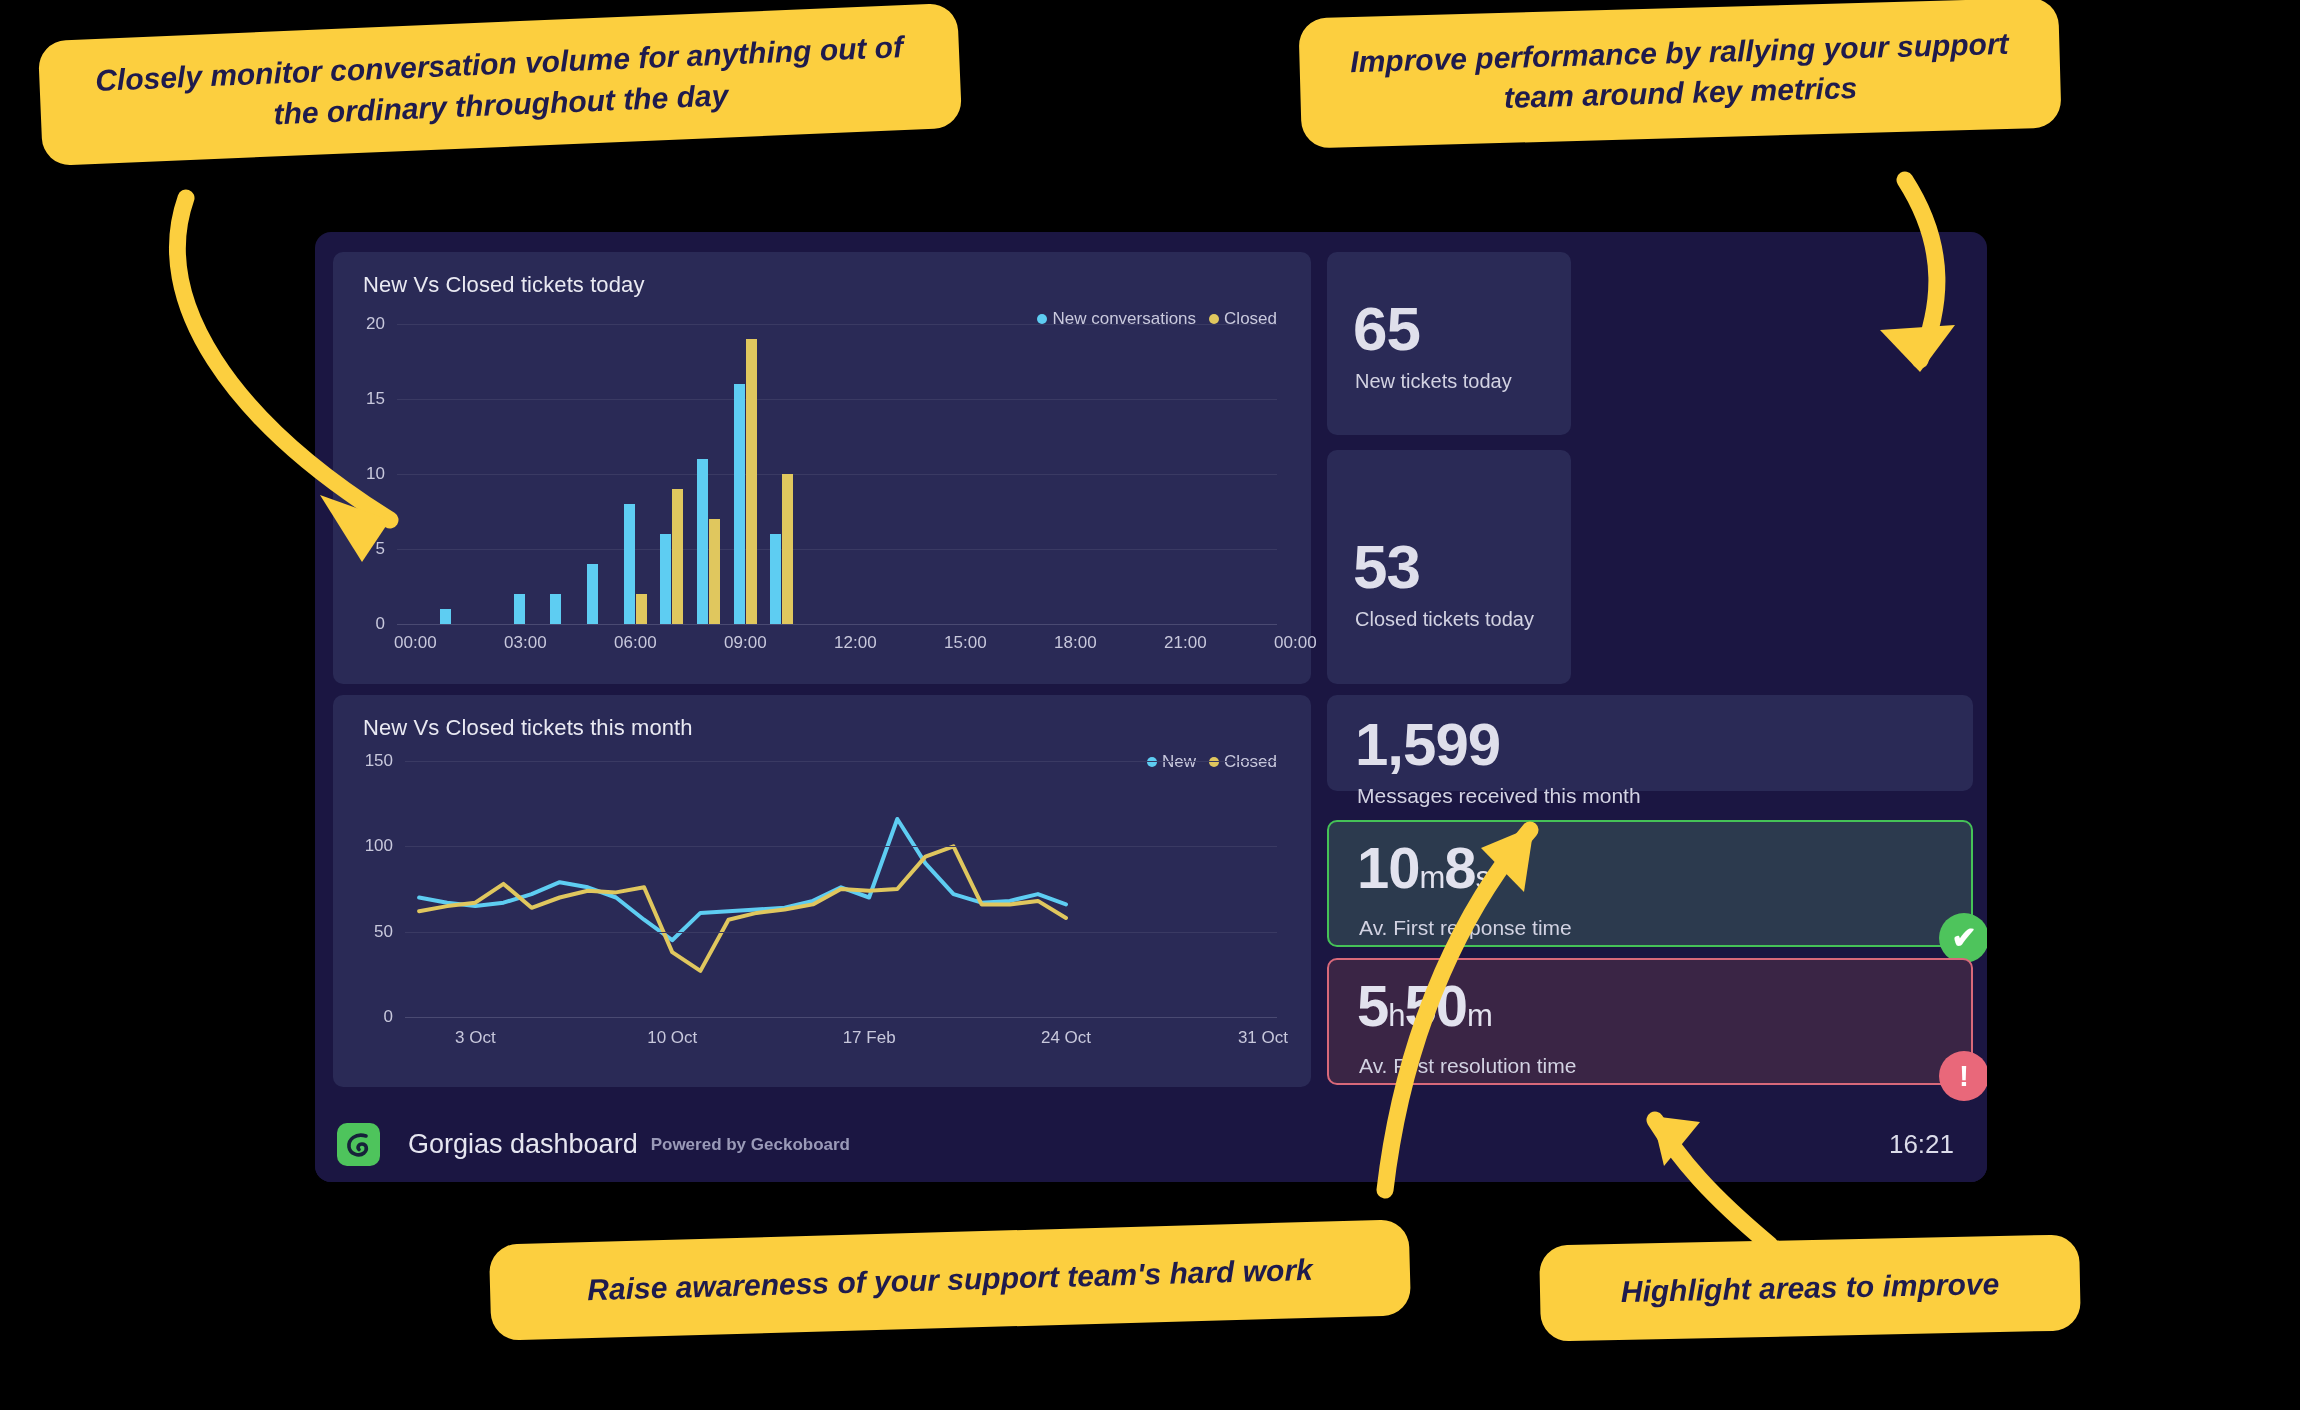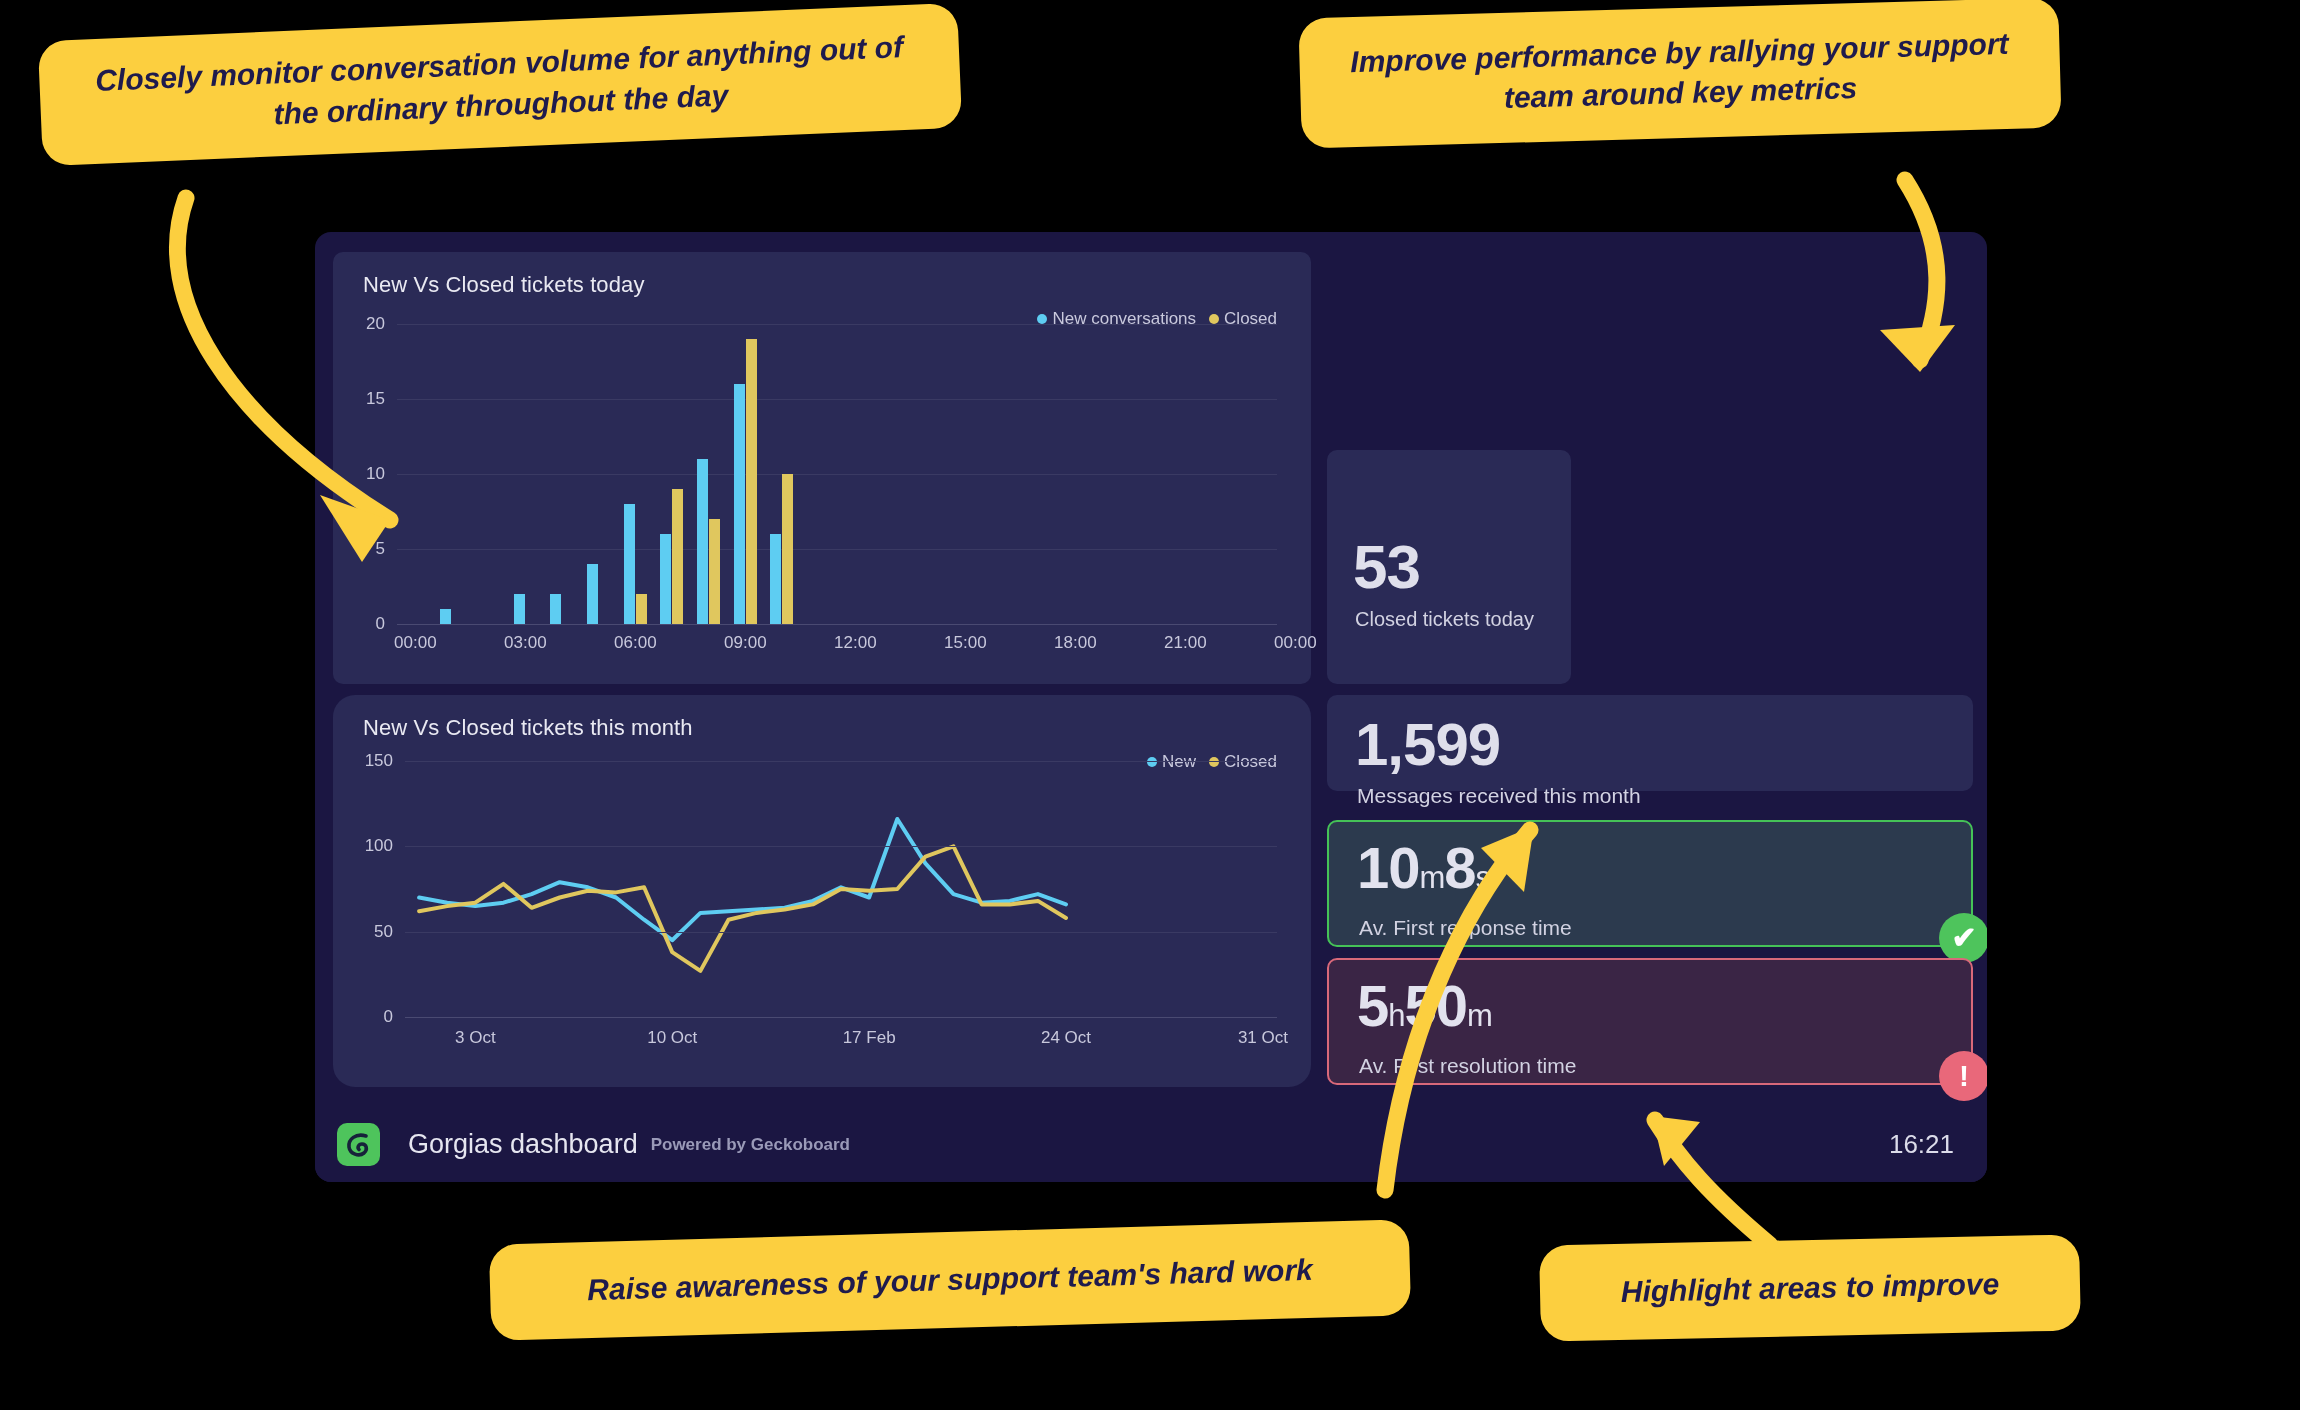--- a/index.html
+++ b/index.html
@@ -140,21 +140,21 @@
     left: 0; right: 0;
     top: 308px;
     text-align: center;
     font-size: 56px;
     color: #e7e7f1;
     letter-spacing: -1px;
   }
   #gauge-val .pct { font-size: 30px; }
 
   
-  #w-lines { left: 18px; top: 463px; width: 978px; height: 392px; border-radius: 22px; }
+  #w-lines { left: 18px; top: 463px; width: 978px; height: 392px; }
   #lines-legend {
     position: absolute;
     right: 34px;
     top: 57px;
     font-size: 17px;
     color: #c9c9dd;
     white-space: nowrap;
     display: flex;
     align-items: center;
     gap: 13px;
@@ -354,20 +354,24 @@
           <span class="xtick" style="left: 238.333px; top: 300px; margin-top: 9px;">06:00</span>
           <span class="xtick" style="left: 348.333px; top: 300px; margin-top: 9px;">09:00</span>
           <span class="xtick" style="left: 458.333px; top: 300px; margin-top: 9px;">12:00</span>
           <span class="xtick" style="left: 568.333px; top: 300px; margin-top: 9px;">15:00</span>
           <span class="xtick" style="left: 678.333px; top: 300px; margin-top: 9px;">18:00</span>
           <span class="xtick" style="left: 788.333px; top: 300px; margin-top: 9px;">21:00</span>
           <span class="xtick" style="left: 898.333px; top: 300px; margin-top: 9px;">00:00</span>
         </div>
     </div>
 
+    <div class="widget" id="w-new">
+      <div class="kpi-num">65</div>
+      <div class="kpi-lbl">New tickets today</div>
+    </div>
 
     <div class="widget" id="w-closed">
       <div class="kpi-num">53</div>
       <div class="kpi-lbl">Closed tickets today</div>
     </div>
 
 
     <div class="widget" id="w-lines">
       <div class="w-title">New Vs Closed tickets this month</div>
 

